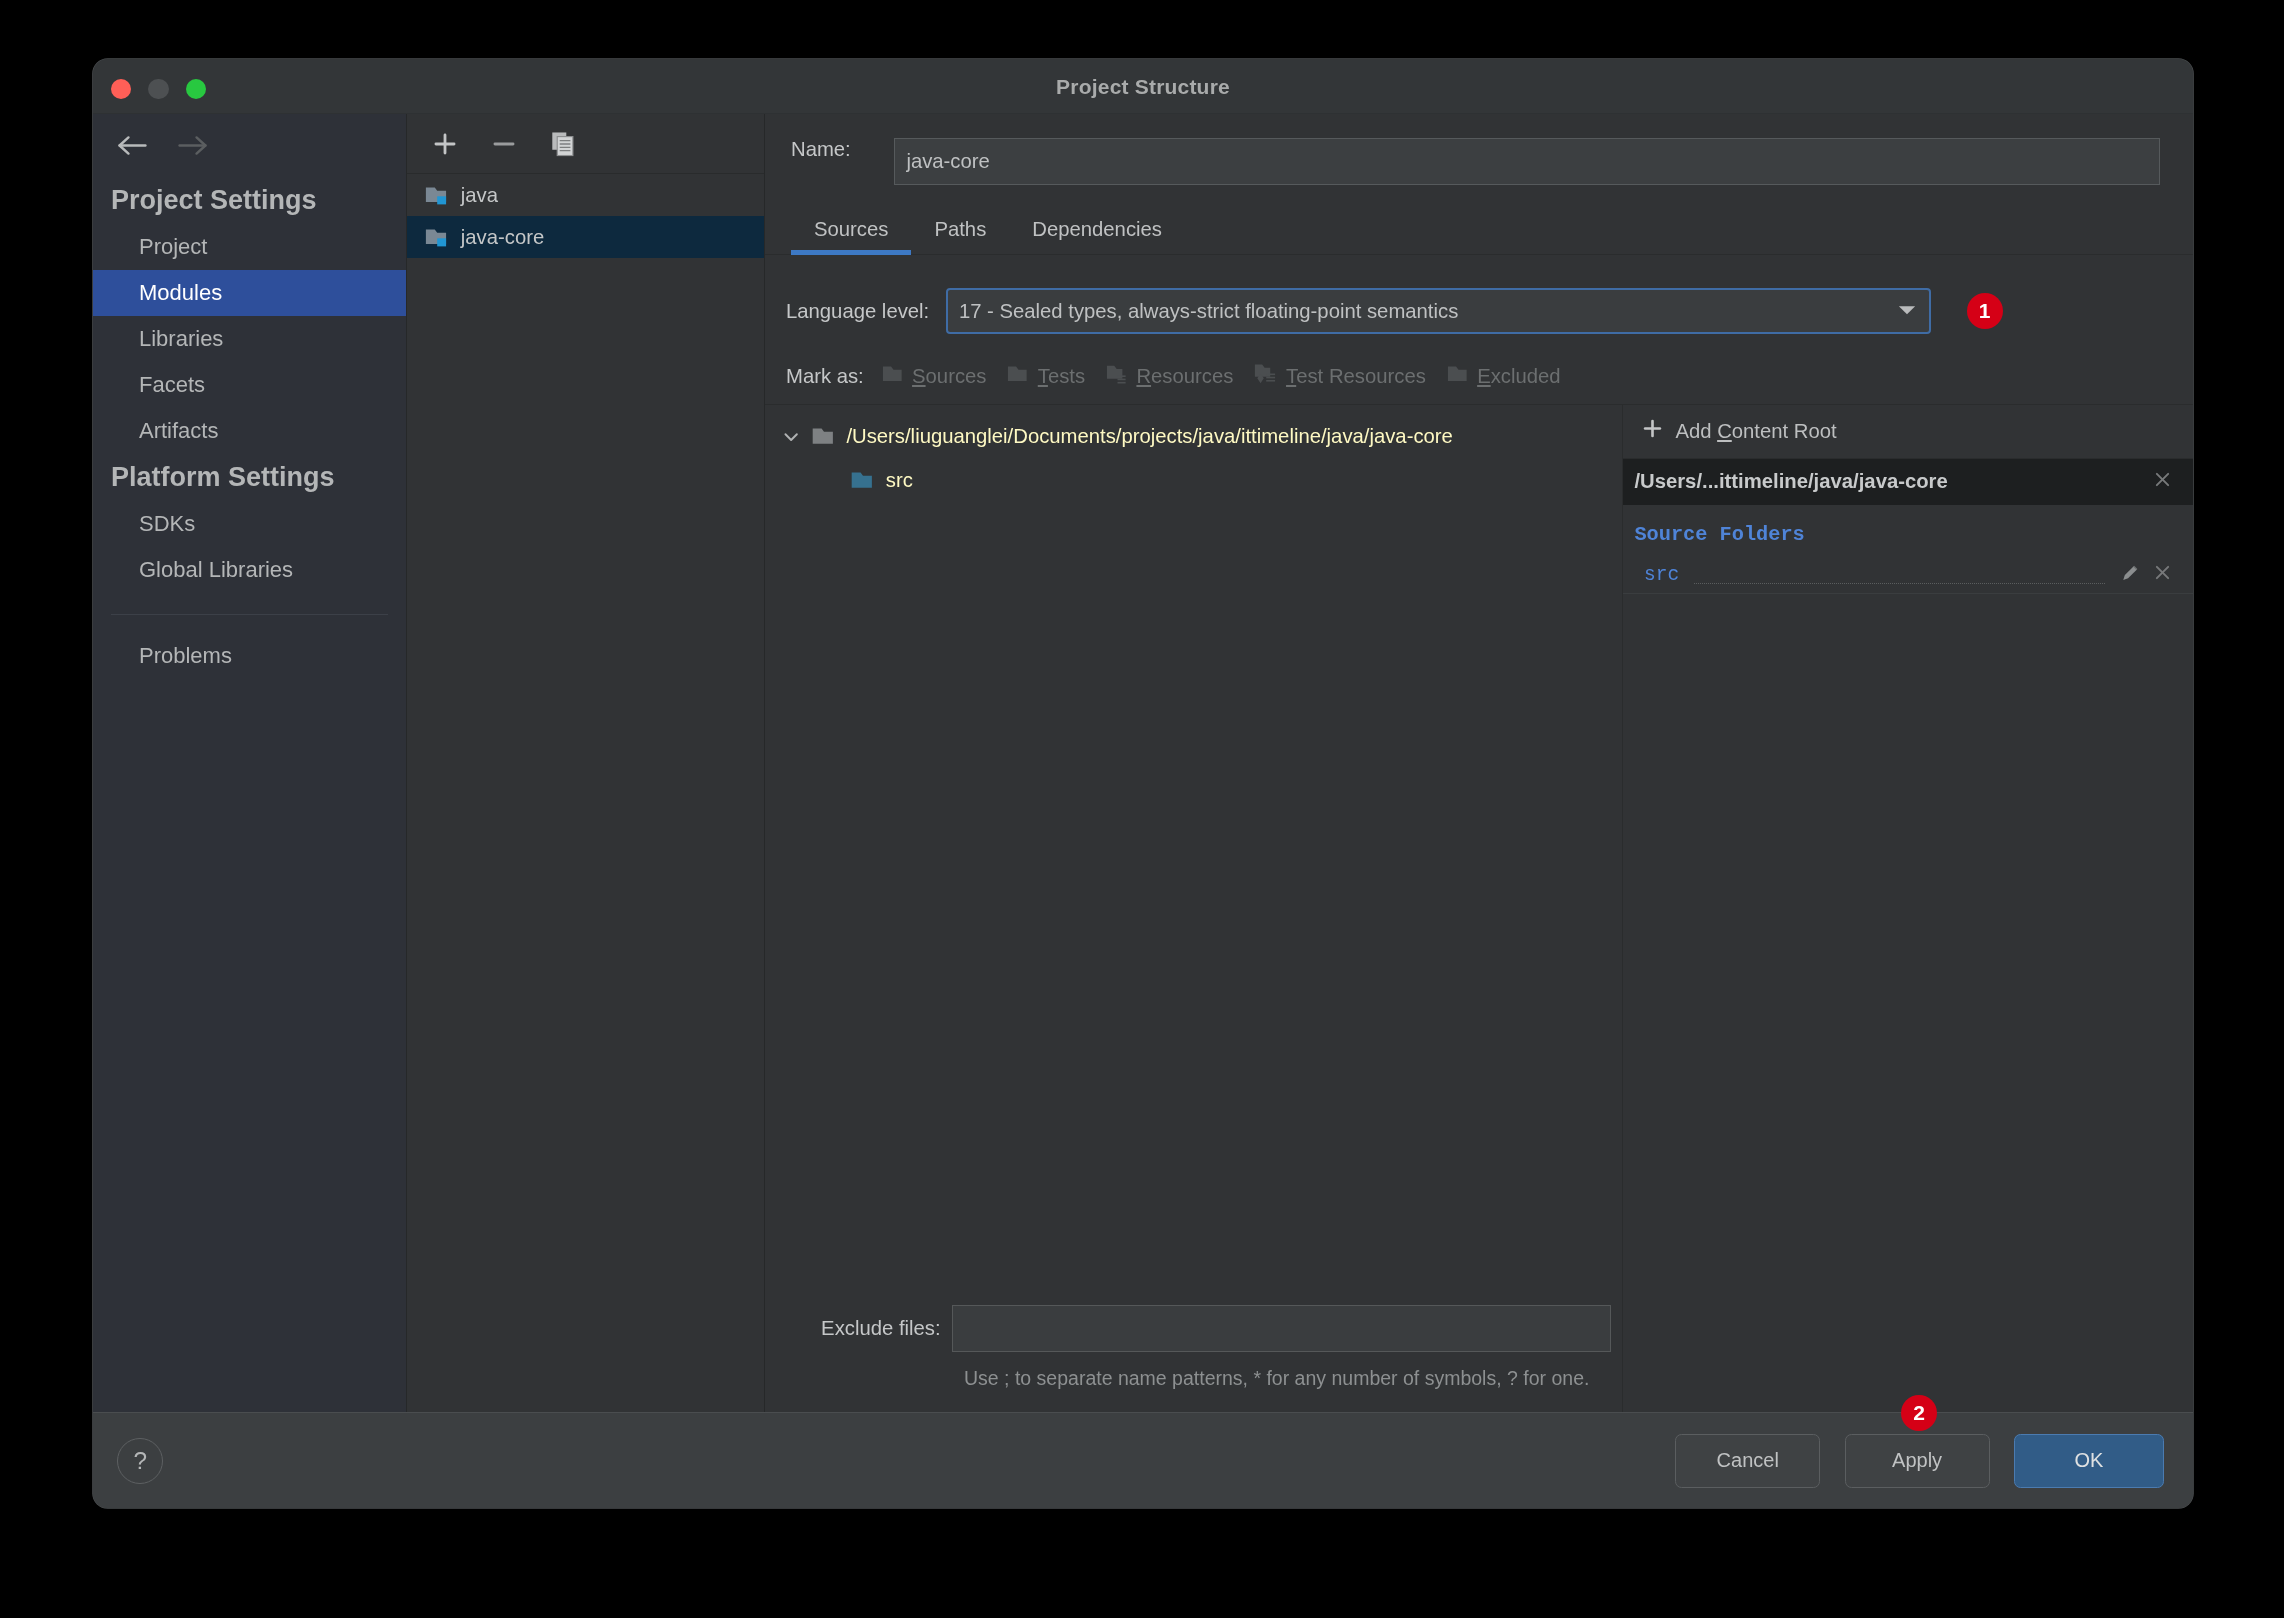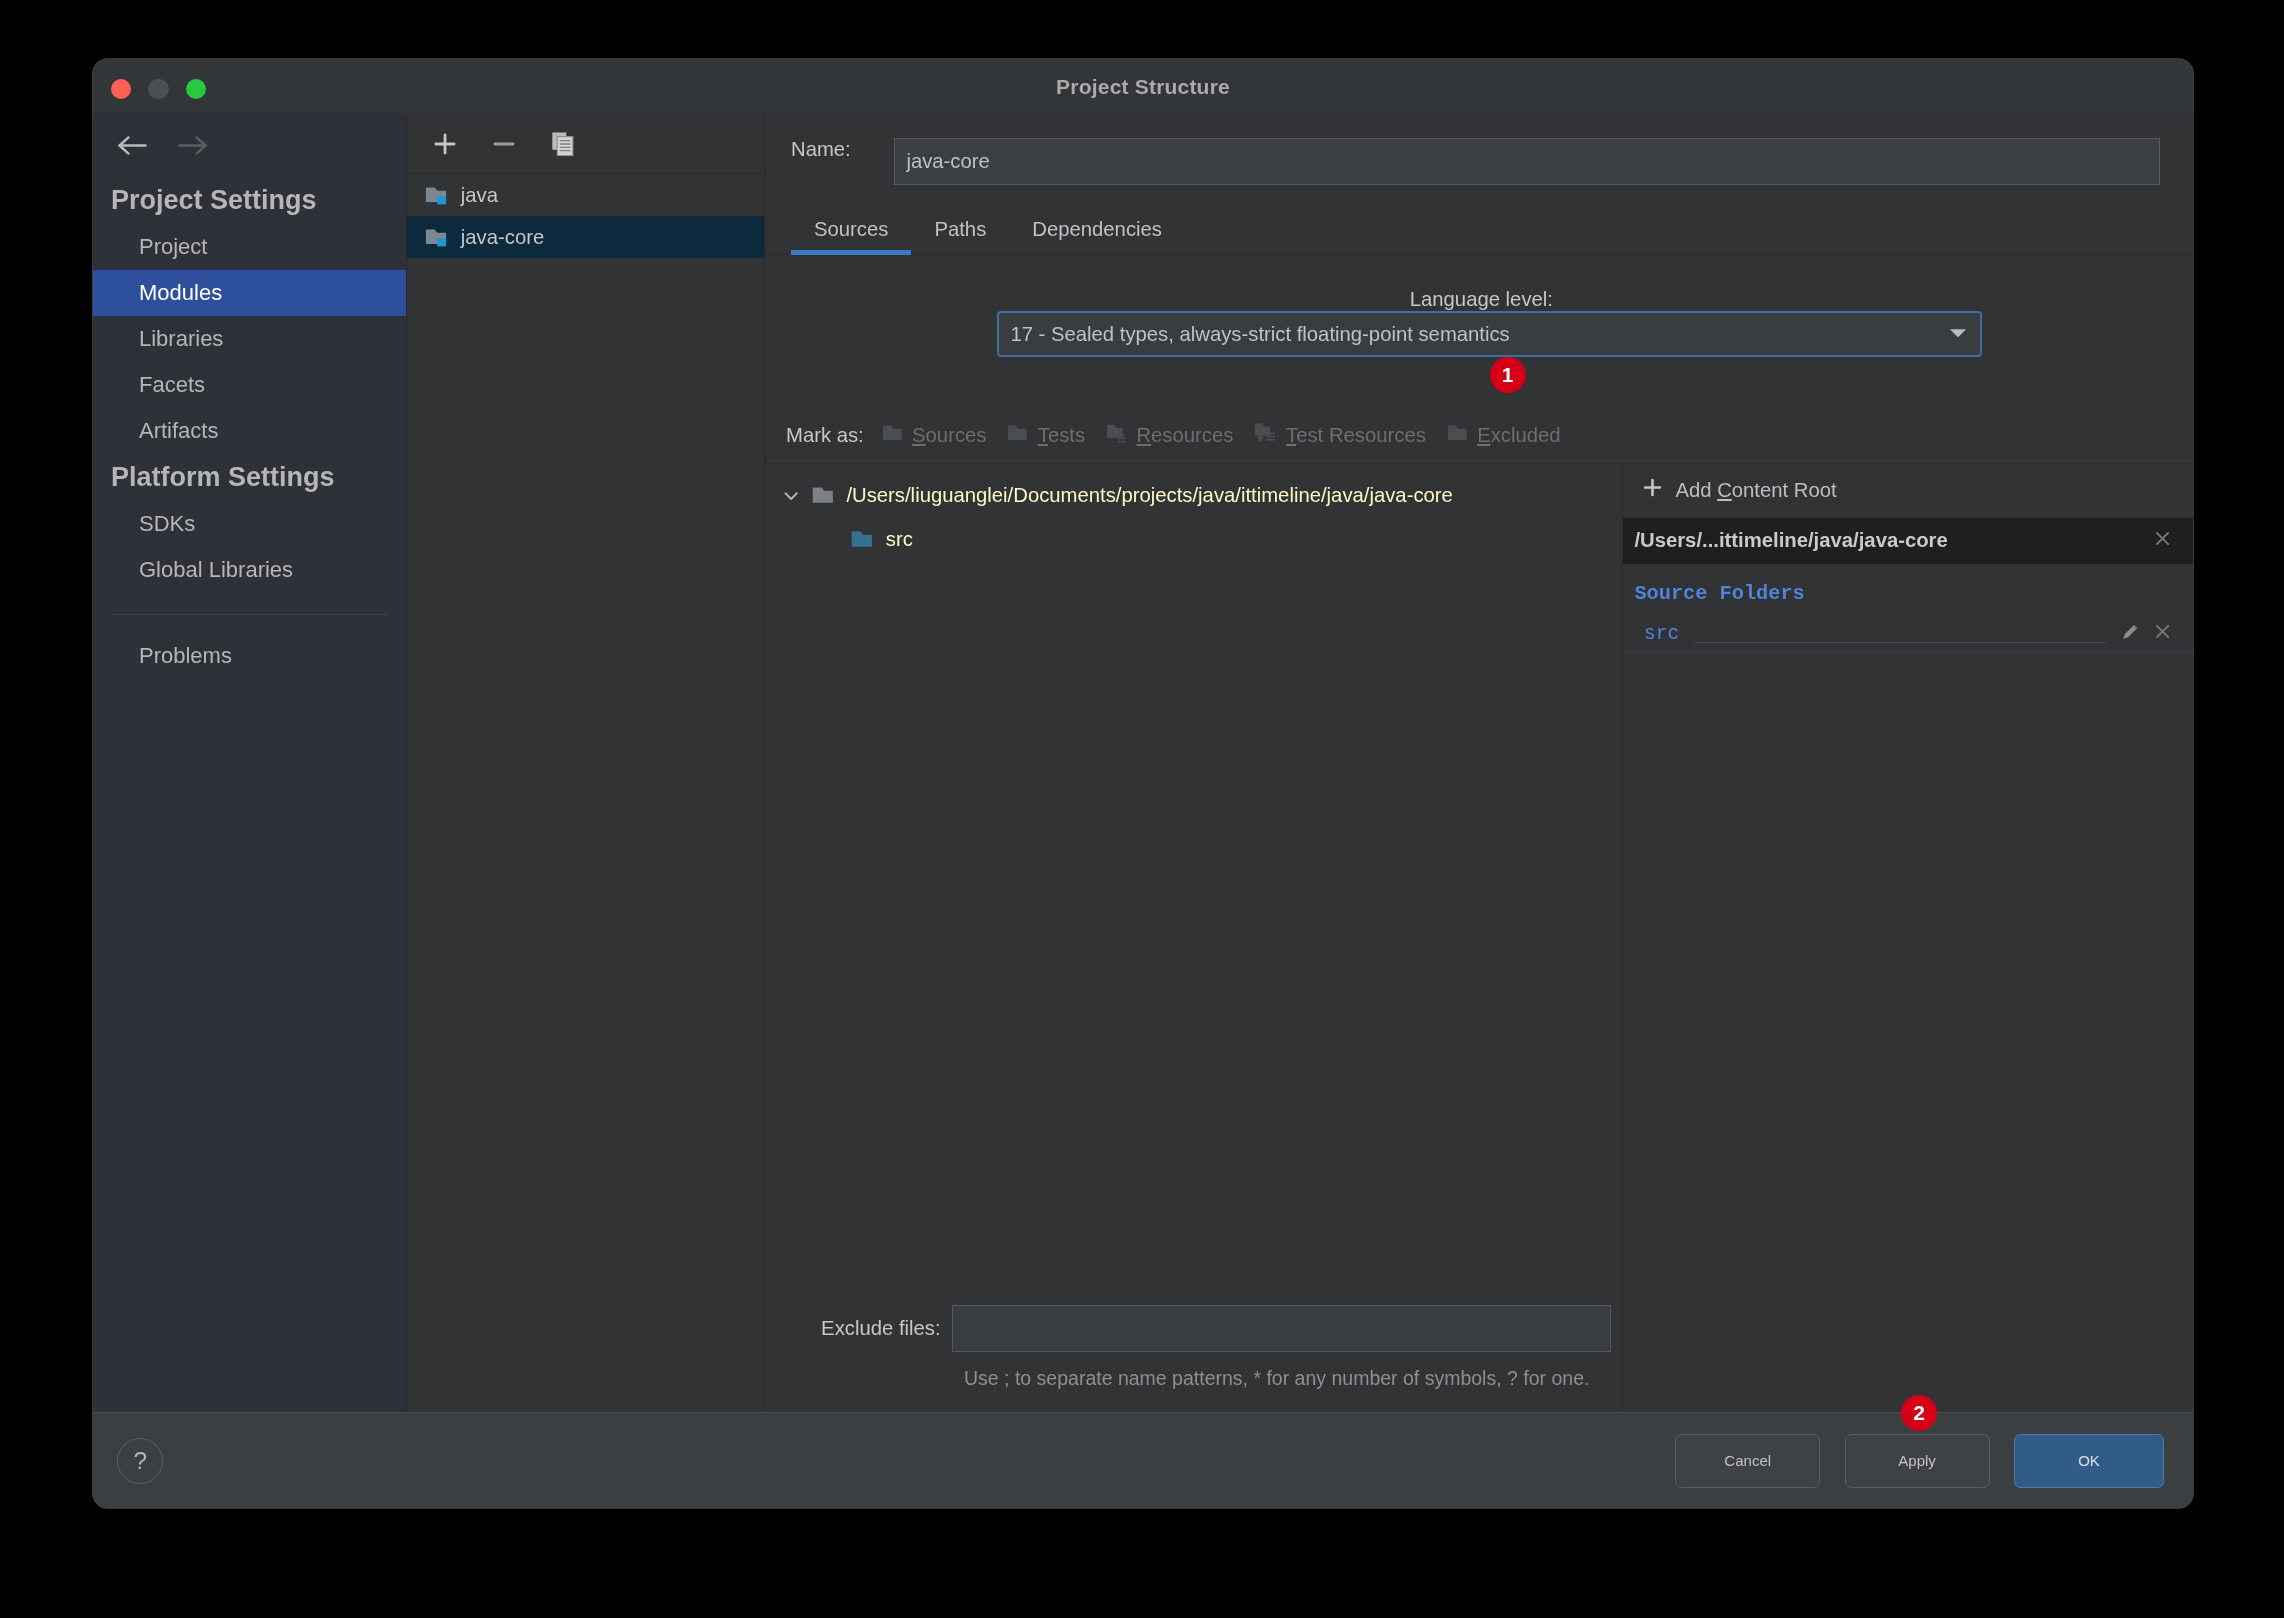--- a/index.html
+++ b/index.html
@@ -193,21 +193,20 @@
     position: absolute;
     left: 0; right: 0; bottom: -0.8px;
     height: 4.9px;
     background: #3d79c4;
   }
 
   #lang-row {
     display: flex;
     align-items: center;
     padding: 33px 0 0 21px;
-    flex-direction: column;
   }
   #lang-label {
     font-size: 20.3px;
     color: #c5c7c8;
     margin-right: 16.3px;
     white-space: nowrap;
   }
   #lang-combo {
     position: relative;
     width: 985px;
@@ -426,21 +425,21 @@
     display: flex;
     align-items: center;
     justify-content: center;
     background: #3c3f41;
   }
   #footer-spacer { flex: 1 1 auto; }
   .btn {
     height: 54px;
     min-width: 145px;
     border-radius: 6.5px;
-    font-size: 15px;
+    font-size: 20px;
     display: flex;
     align-items: center;
     justify-content: center;
     margin-left: 24.4px;
     font-family: "Liberation Sans", sans-serif;
   }
   .btn.secondary {
     background: #3f4244;
     border: 0.8px solid #5b5e60;
     color: #c0c2c3;

